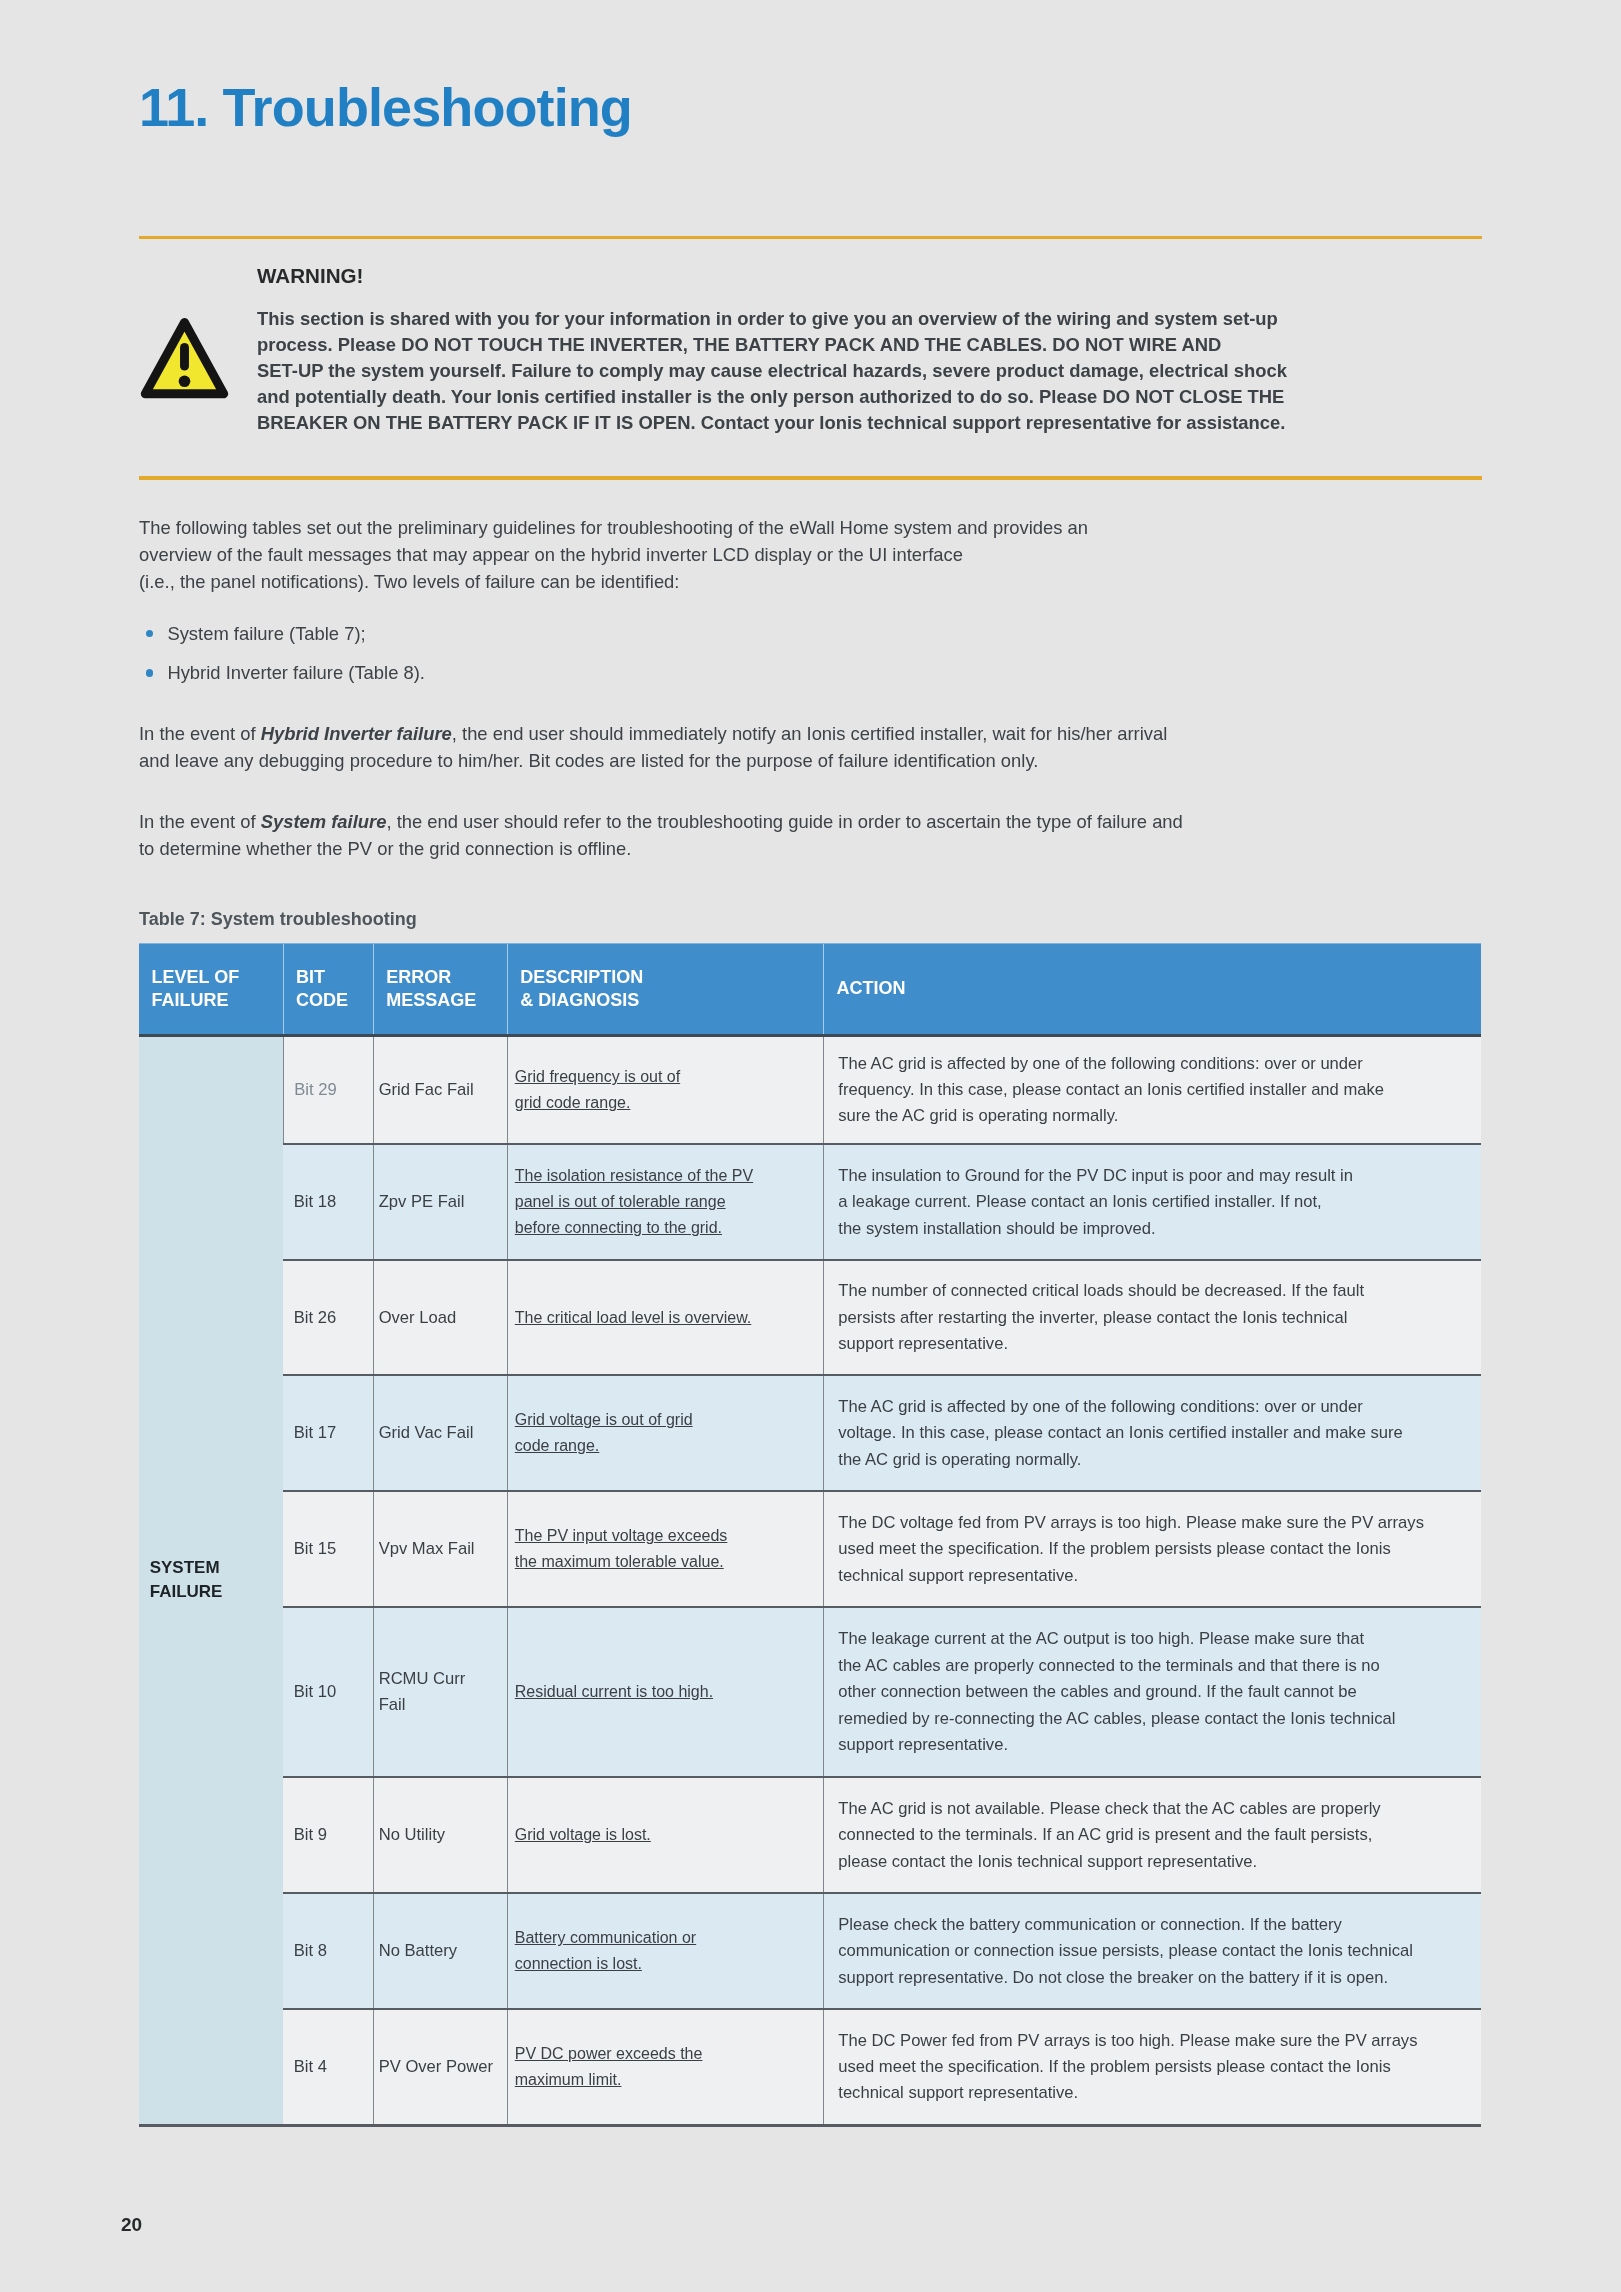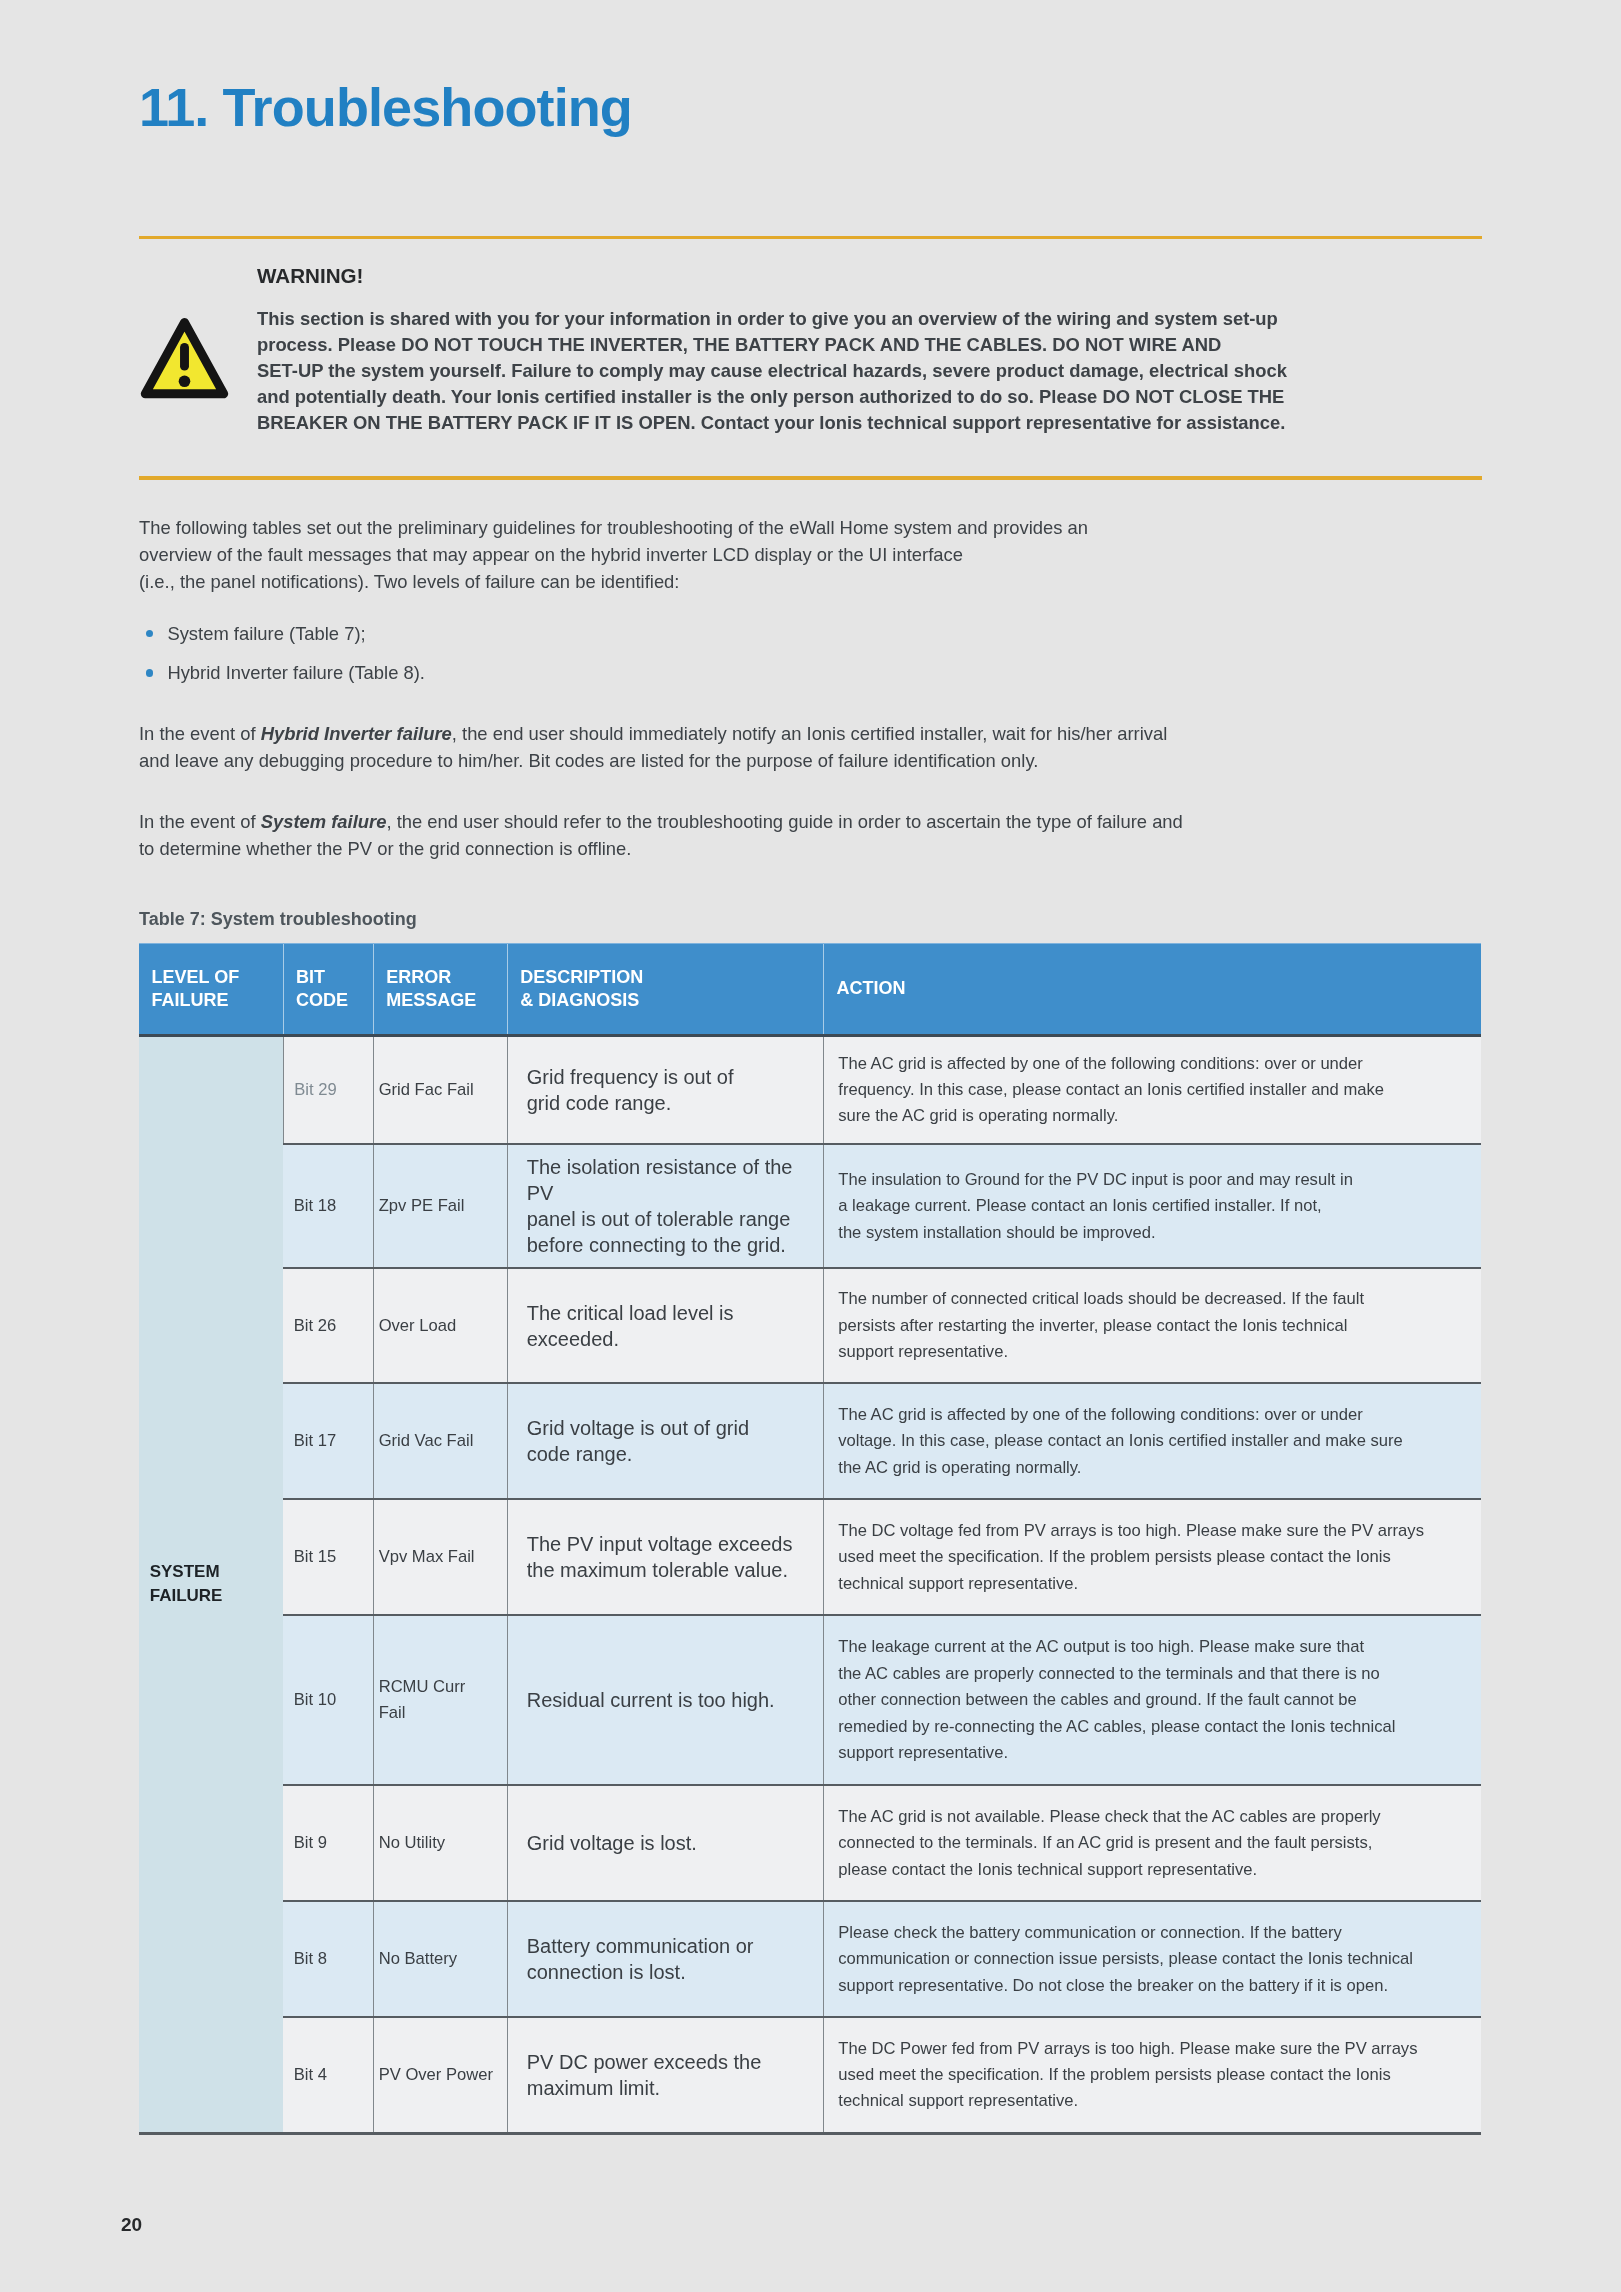--- a/index.html
+++ b/index.html
@@ -127,21 +127,21 @@
     background:#CFE1E8;
     font-weight:700;
     font-size:17px;
     color:#1d2226;
     padding-left:10.7px;
     white-space:pre-line;
     line-height:24px;
     border-bottom:3.6px solid #565c61;
     vertical-align:middle;
   }
-  .ts-table td.desc-cell{white-space:pre-line;font-size:20px;padding-left:19px;}
+  .ts-table td.desc-cell{white-space:pre-line;font-size:16px;padding-left:7px;text-decoration:underline;}
   .ts-table td.action-cell{white-space:pre-line;font-size:16.6px;padding:10.7px 16px 10.7px 14.3px;line-height:26.4px;}
   .ts-table td.bit-cell{padding-left:10.7px;}
   .ts-table td.error-cell{white-space:pre-line;padding-left:5px;}
 
   
   .ts-table tbody tr:nth-child(odd) td:not(.level-cell){background:#EFF0F2;}
   .ts-table tbody tr:nth-child(even) td:not(.level-cell){background:#DBE9F3;}
 
   
   .ts-table tbody tr:nth-child(1) td.bit-cell{color:#7f8a92;}
@@ -264,21 +264,21 @@
           <td class="desc-cell">The isolation resistance of the PV
 panel is out of tolerable range
 before connecting to the grid.</td>
           <td class="action-cell">The insulation to Ground for the PV DC input is poor and may result in
 a leakage current. Please contact an Ionis certified installer. If not,
 the system installation should be improved.</td>
         </tr>
         <tr>
           <td class="bit-cell">Bit 26</td>
           <td class="error-cell">Over Load</td>
-          <td class="desc-cell">The critical load level is exceeded.</td>
+          <td class="desc-cell">The critical load level is overview.</td>
           <td class="action-cell">The number of connected critical loads should be decreased. If the fault
 persists after restarting the inverter, please contact the Ionis technical
 support representative.</td>
         </tr>
         <tr>
           <td class="bit-cell">Bit 17</td>
           <td class="error-cell">Grid Vac Fail</td>
           <td class="desc-cell">Grid voltage is out of grid
 code range.</td>
           <td class="action-cell">The AC grid is affected by one of the following conditions: over or under

